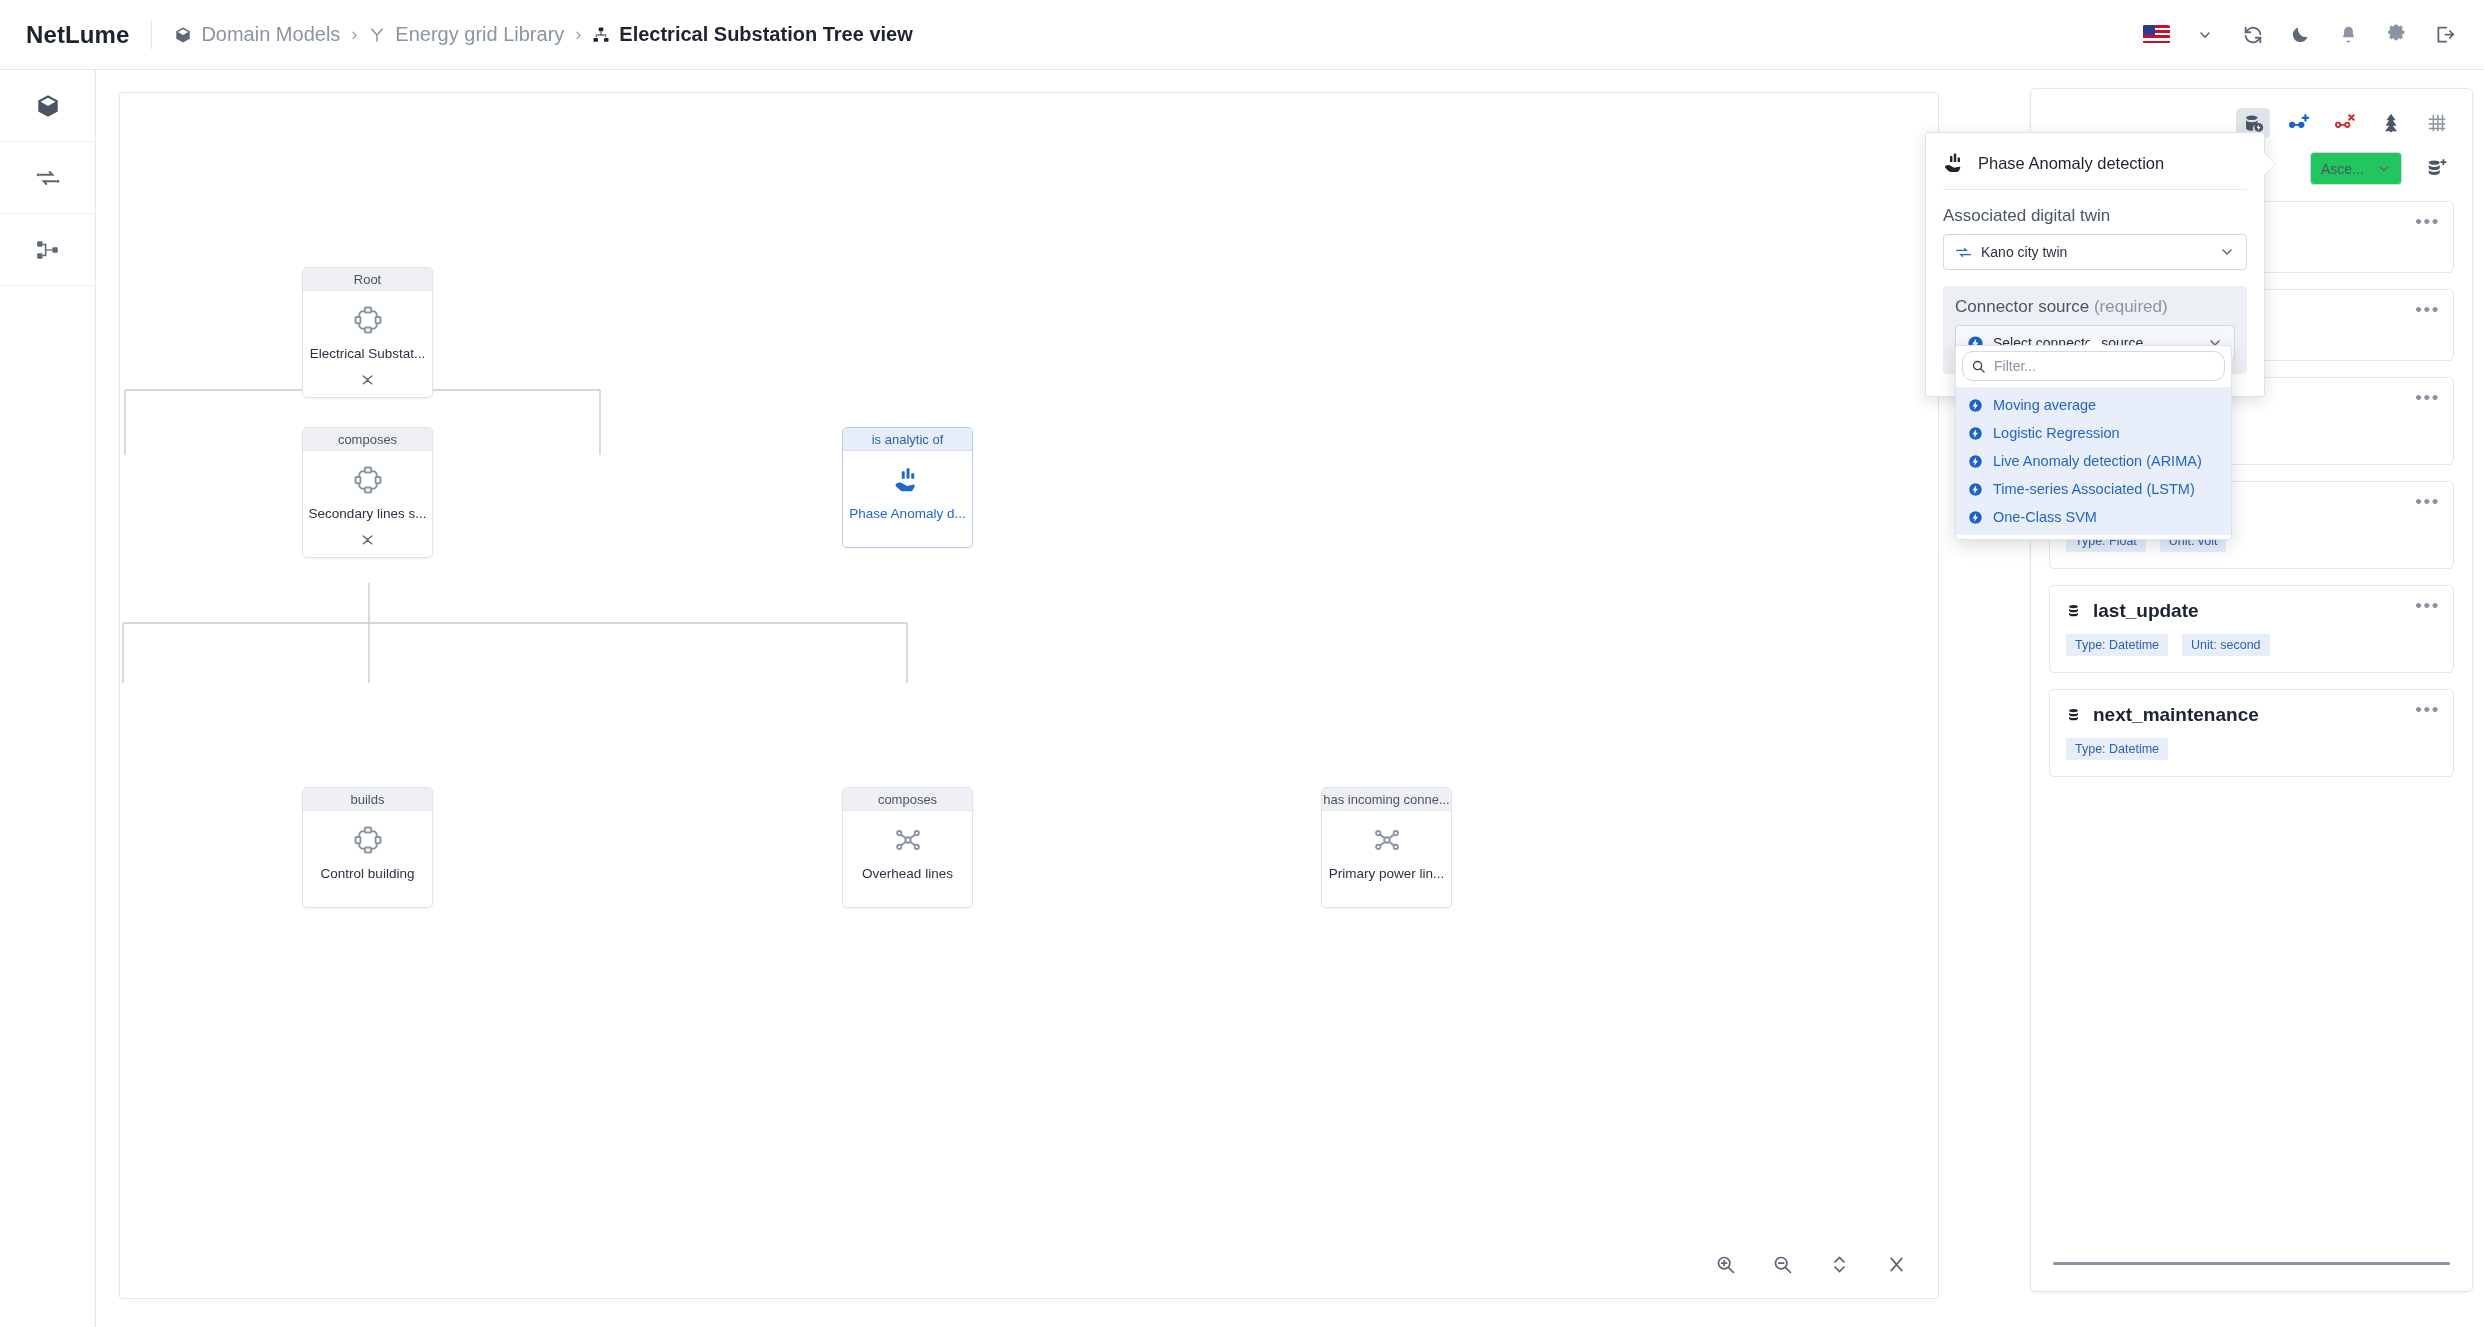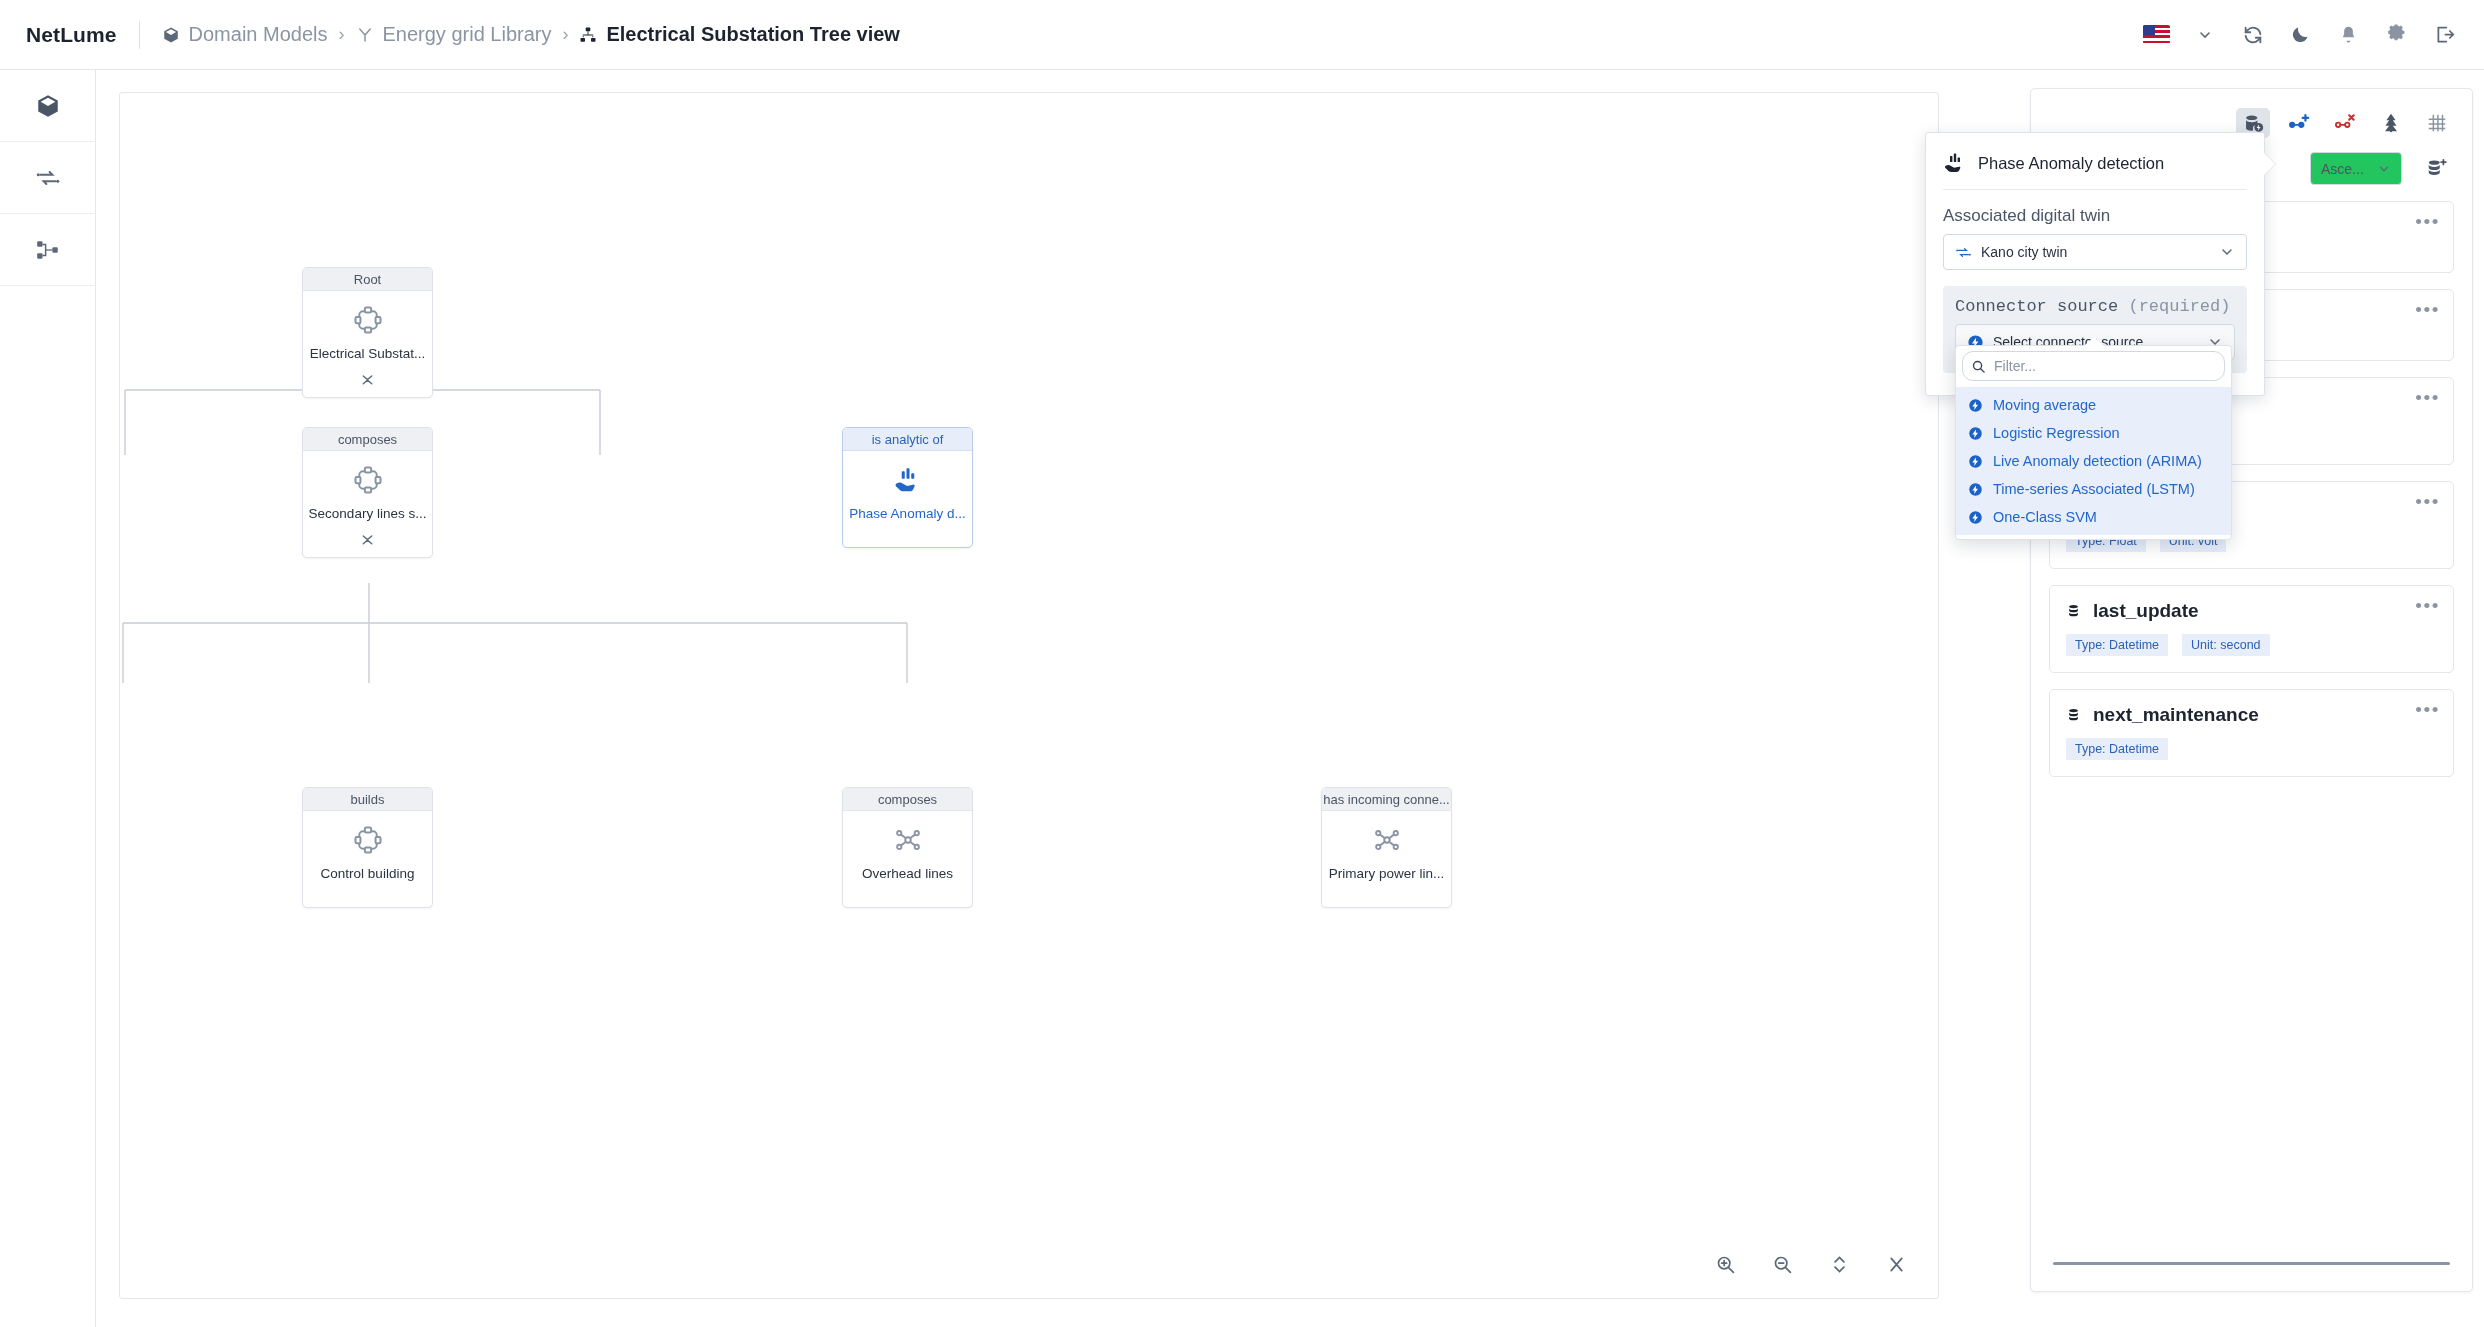--- a/index.html
+++ b/index.html
@@ -11,21 +11,21 @@
     overflow: hidden;
   }
   .app { position: relative; width: 2484px; height: 1327px; }
 
   
   .topbar {
     position: absolute; top: 0; left: 0; width: 2484px; height: 70px;
     background: #ffffff; border-bottom: 1px solid #e3e7ec;
     display: flex; align-items: center; padding: 0 26px;
   }
-  .brand { font-size: 21px; font-weight: bold; color: #1d2430; letter-spacing: .1px; }
+  .brand { font-size: 24px; font-weight: bold; color: #1d2430; letter-spacing: .1px; }
   .brand-div { width: 1px; height: 28px; background: #dfe3e9; margin: 0 22px; }
   .crumbs { display: flex; align-items: center; gap: 11px; }
   .crumb { display: flex; align-items: center; gap: 9px; font-size: 20px; color: #8a94a3; }
   .crumb.active { color: #1d2430; font-weight: bold; }
   .crumb-sep { color: #9aa3b1; font-size: 18px; }
   .topbar-right { margin-left: auto; display: flex; align-items: center; gap: 21px; }
   .tb-icon { width: 27px; height: 27px; display: flex; align-items: center; justify-content: center; color: #5c6878; cursor: pointer; }
   .flag { width: 27px; height: 19px; position: relative; overflow: hidden; border-radius: 2px; }
   .flag .stripes { position: absolute; inset: 0;
     background: repeating-linear-gradient(to bottom, #c8102e 0 2.6px, #ffffff 2.6px 5.2px); }
@@ -104,21 +104,21 @@
   .pop-hdr { display: flex; align-items: center; gap: 11px; padding-bottom: 14px; border-bottom: 1px solid #e6e9ee; }
   .pop-title { font-size: 16.5px; color: #1d2430; }
   .fld-lbl { font-size: 17px; color: #4a5565; margin: 16px 0 8px; }
   .fld-lbl .req { color: #8a94a3; }
   .selbox {
     height: 36px; border: 1px solid #d3d9e1; border-radius: 4px; background: #fff;
     display: flex; align-items: center; gap: 9px; padding: 0 11px; font-size: 14px; color: #2a3342; cursor: pointer;
   }
   .selbox .chev { margin-left: auto; color: #5c6878; }
   .grp { background: #eceff3; border-radius: 4px; padding: 11px 12px 13px; margin-top: 16px; }
-  .grp .fld-lbl { margin-top: 0; font-family: Liberation Mono, monospace; }
+  .grp .fld-lbl { margin-top: 0; }
   .grp .selbox { background: #f7f8fa; }
 
   
   .dd {
     position: absolute; left: 1955px; top: 345px; width: 277px;
     background: #ffffff; border: 1px solid #dfe3e9; border-radius: 4px;
     box-shadow: 0 5px 18px rgba(25,35,55,.16); z-index: 60; padding-bottom: 4px;
   }
   .dd-tail { position: absolute; left: 128px; top: -9px; width: 0; height: 0;
     border-left: 10px solid transparent; border-right: 10px solid transparent; border-bottom: 9px solid #ffffff; }

